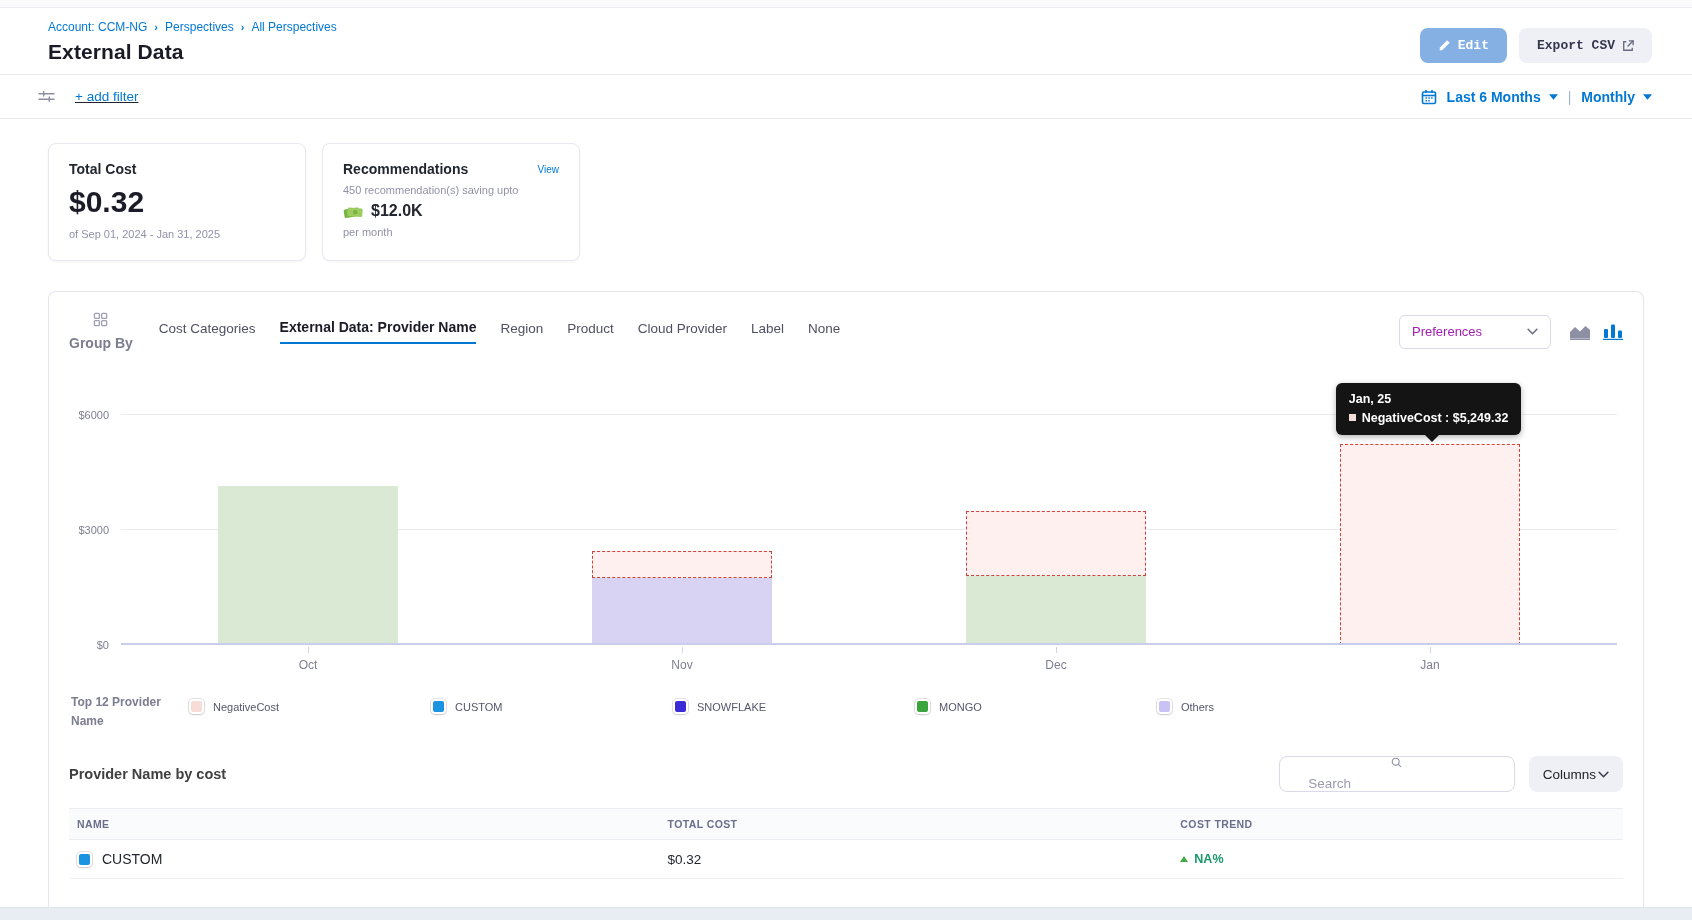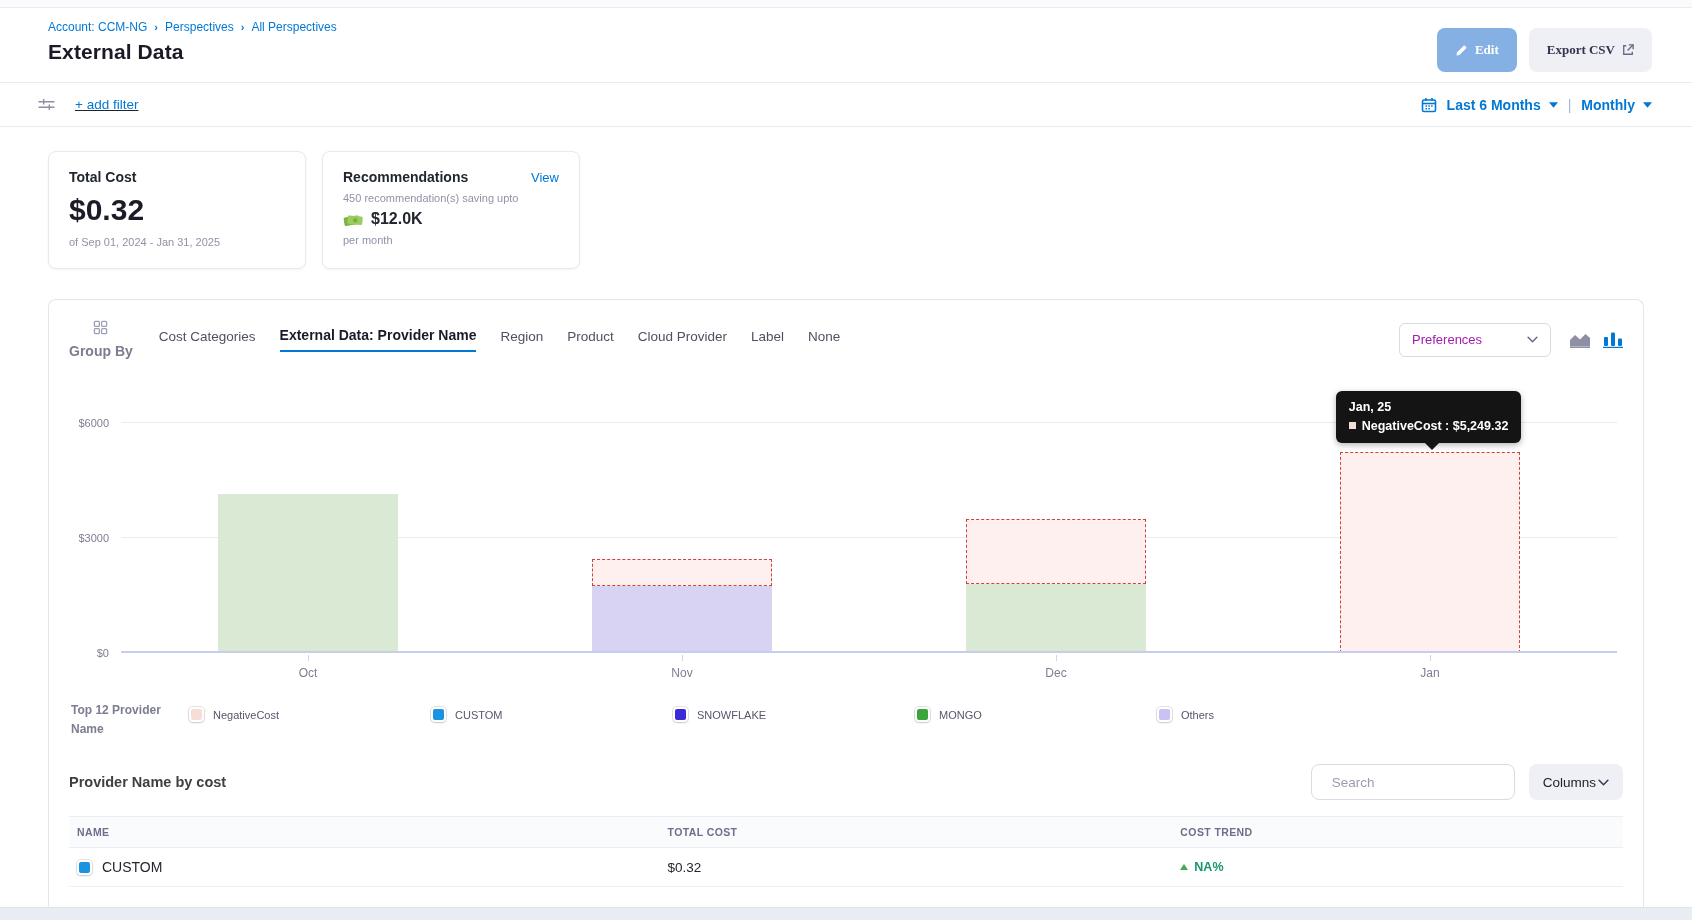--- a/index.html
+++ b/index.html
@@ -11,23 +11,23 @@
   .top-strip { height:8px; background:#fbfbfd; border-bottom:1px solid #ebecf2; }
 
   
   .header { display:flex; justify-content:space-between; align-items:flex-start;
     padding:12px 40px 10px 48px; border-bottom:1px solid #e9eaf1; }
   .crumbs { font-size:12px; color:#0278d5; display:flex; gap:7px; align-items:center; }
   .crumbs .sep { font-size:11px; font-weight:700; }
   .crumb { cursor:pointer; }
   .page-title { font-size:21px; font-weight:700; color:#1b1b28; margin-top:6px; letter-spacing:.1px; }
   .hdr-actions { display:flex; gap:12px; margin-top:8px; }
-  .btn { display:inline-flex; align-items:center; gap:7px; height:44px; padding:0 18px;
+  .btn { display:inline-flex; align-items:center; gap:7px; height:35px; padding:0 18px;
     border:none; border-radius:8px; font-size:13px; font-weight:700; cursor:pointer;
-    font-family:Liberation Serif, serif; }
+    font-family:Liberation Mono, monospace; }
   .btn-edit { background:#85b0e4; color:#fff; }
   .btn-export { background:#eef0f6; color:#35364d; }
 
   
   .filterbar { display:flex; justify-content:space-between; align-items:center;
     height:44px; padding:0 40px 0 38px; border-bottom:1px solid #e9eaf1; }
   .fb-left { display:flex; align-items:flex-start; gap:20px;text-decoration:underline; }
   .add-filter { color:#0278d5; font-size:13.5px; font-weight:500; cursor:pointer; }
   .fb-right { display:flex; align-items:center; gap:10px; color:#0278d5; font-size:14px; font-weight:600; }
   .fb-right .pipe { color:#9fb6d8; font-weight:400; }
@@ -35,21 +35,21 @@
 
   
   .content { padding:24px 48px 0; }
   .cards { display:flex; gap:16px; }
   .card { background:#fff; border:1px solid #e8e9f0; border-radius:8px;
     box-shadow:0 1px 3px rgba(40,41,61,.05); width:258px; height:118px; padding:17px 20px; }
   .card-label { font-size:14px; font-weight:600; color:#22272f; }
   .tc-value { font-size:30px; font-weight:700; color:#1c1c28; margin-top:8px; }
   .tc-period { font-size:11px; color:#9093a8; margin-top:9px; }
   .rec-head { display:flex; justify-content:space-between; align-items:center; }
-  .view-link { font-size:13px; color:#0278d5; font-weight:500; cursor:pointer; }
+  .view-link { font-size:10px; color:#0278d5; font-weight:500; cursor:pointer; }
   .rec-sub { font-size:11px; color:#9093a8; margin-top:7px; }
   .rec-saving { display:flex; align-items:center; gap:7px; margin-top:6px;
     font-size:16px; font-weight:700; color:#22272f; }
   .rec-per { font-size:11px; color:#9093a8; margin-top:6px; }
 
   
   .panel { margin-top:30px; border:1px solid #e4e5ee; border-bottom:none;
     border-radius:8px 8px 0 0; padding:20px 20px 40px; min-height:560px; }
 
   .groupby-row { display:flex; align-items:center; }
@@ -95,22 +95,22 @@
   .legend-items { display:flex; flex:1; padding-top:6px; }
   .legend-item { display:flex; align-items:center; gap:9px; width:242px; cursor:pointer; }
   .swatch { width:15px; height:15px; border-radius:4px; border:2px solid #fff;
     box-shadow:0 0 0 1px rgba(40,41,61,.12), 0 1px 2px rgba(40,41,61,.15); }
   .legend-label { font-size:11px; color:#55566b; }
 
   
   .table-head-row { display:flex; justify-content:space-between; align-items:center; margin-top:26px; }
   .table-title { font-size:14.5px; font-weight:700; color:#404040; }
   .th-actions { display:flex; gap:14px; align-items:center; }
-  .search-box { display:flex; align-items:center; gap:8px; width:204px; height:36px;
-    border:1px solid #d9dae5; border-radius:8px; padding:0 12px; background:#fff; }
+  .search-box { display:flex; align-items:center; gap:8px; width:236px; height:36px;
+    border:1px solid #d9dae5; border-radius:8px; padding:0 12px; background:#fff;flex-direction:column; }
   .search-box input { border:none; outline:none; flex:1; font-size:13.5px; color:#22222a;
     font-family:inherit; background:transparent; }
   .search-box input::placeholder { color:#9a9cb0; }
   .columns-btn { display:flex; align-items:center; gap:2px; height:36px; padding:0 14px;
     background:#eef0f6; border:none; border-radius:8px; font-size:13.5px; color:#22222a;
     cursor:pointer; font-family:inherit; }
 
   table.data { width:100%; border-collapse:collapse; margin-top:16px; }
   table.data th { text-align:left; font-size:10.5px; font-weight:700; letter-spacing:.4px;
     color:#6b6e8c; background:#fafbfd; border-top:1px solid #ebedf2; border-bottom:1px solid #ebedf2;

